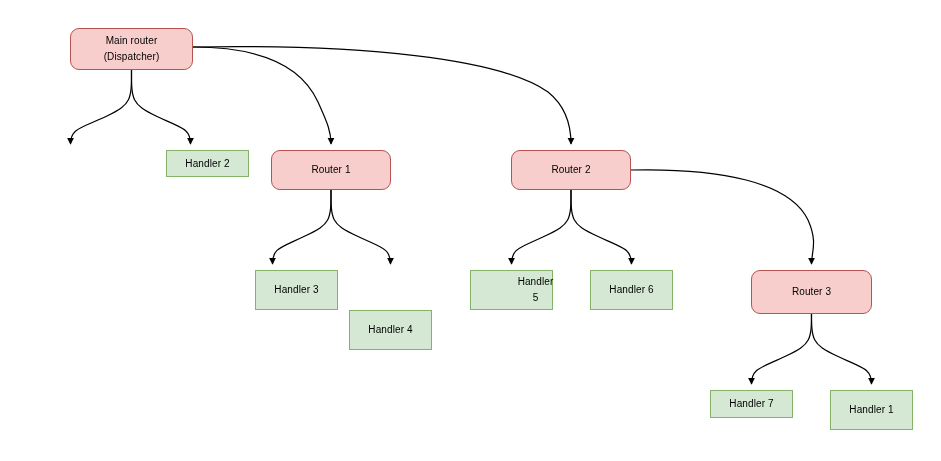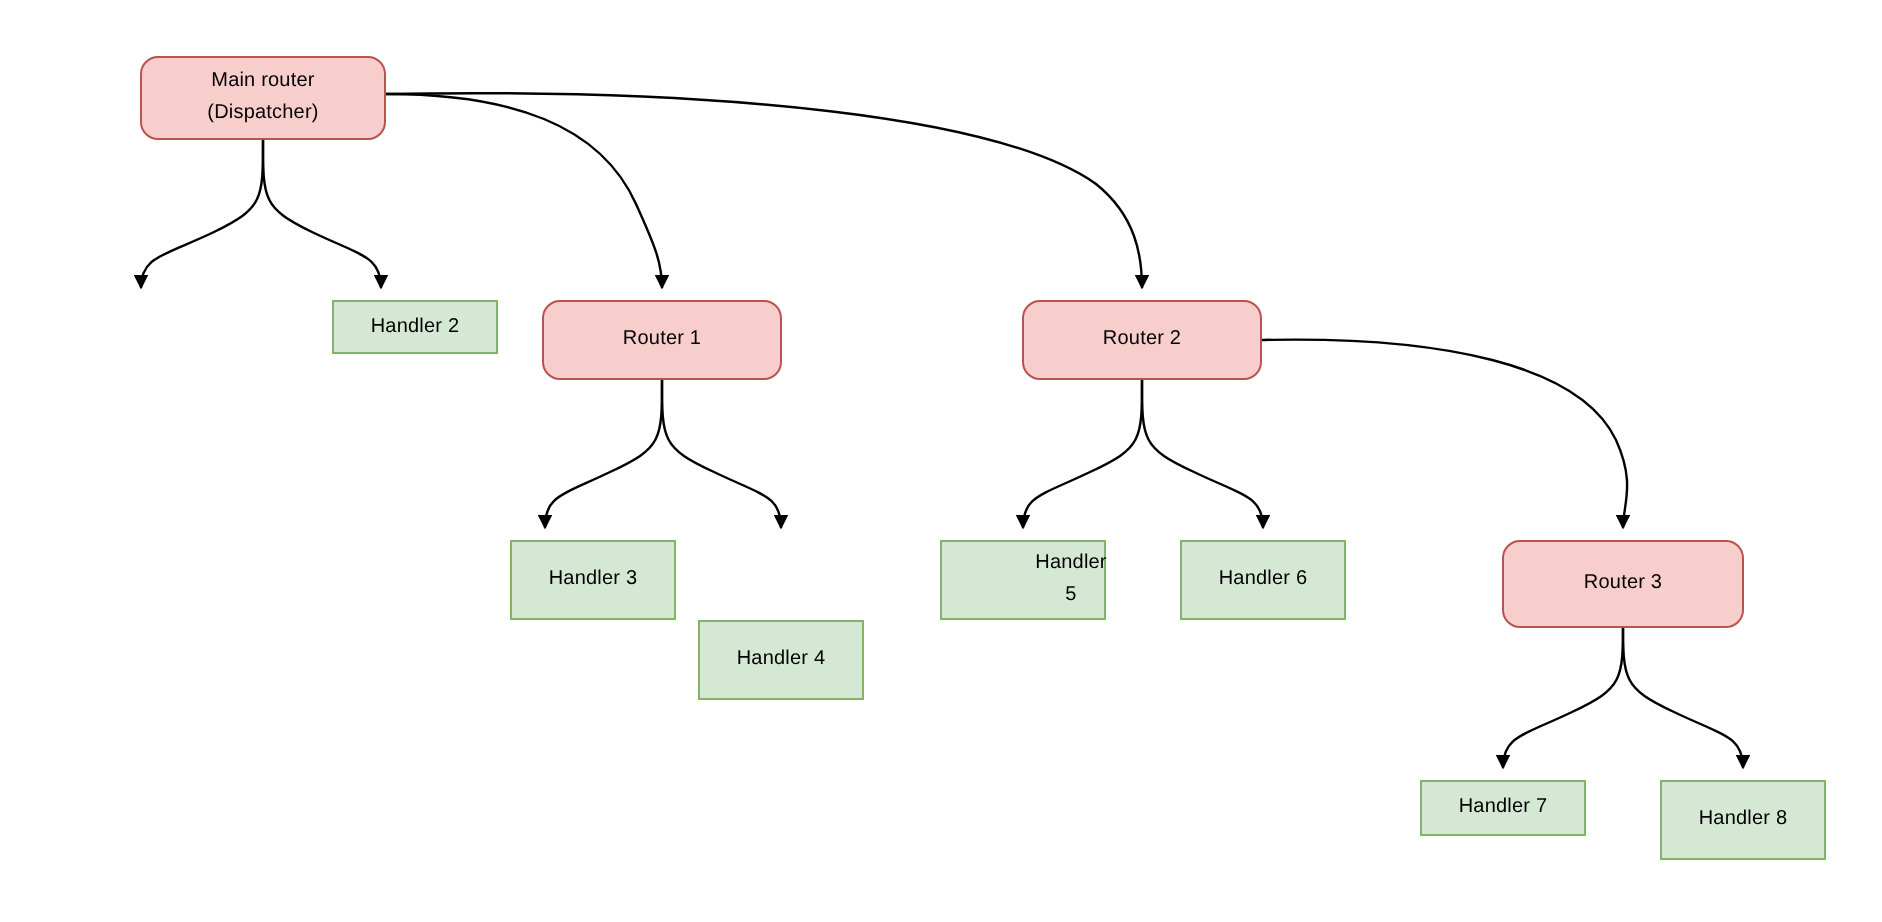--- a/index.html
+++ b/index.html
@@ -120,16 +120,16 @@
 
   <div class="node router" style="left:751px; top:270px; width:121px; height:44px;">
     <span class="node-label">Router 3</span>
   </div>
 
   <div class="node handler" style="left:710px; top:390px; width:83px; height:28px;">
     <span class="node-label">Handler 7</span>
   </div>
 
   <div class="node handler" style="left:830px; top:390px; width:83px; height:40px;">
-    <span class="node-label">Handler 8</span>
+    <span class="node-label">Handler 1</span>
   </div>
 
 </div>
 
 </body></html>

